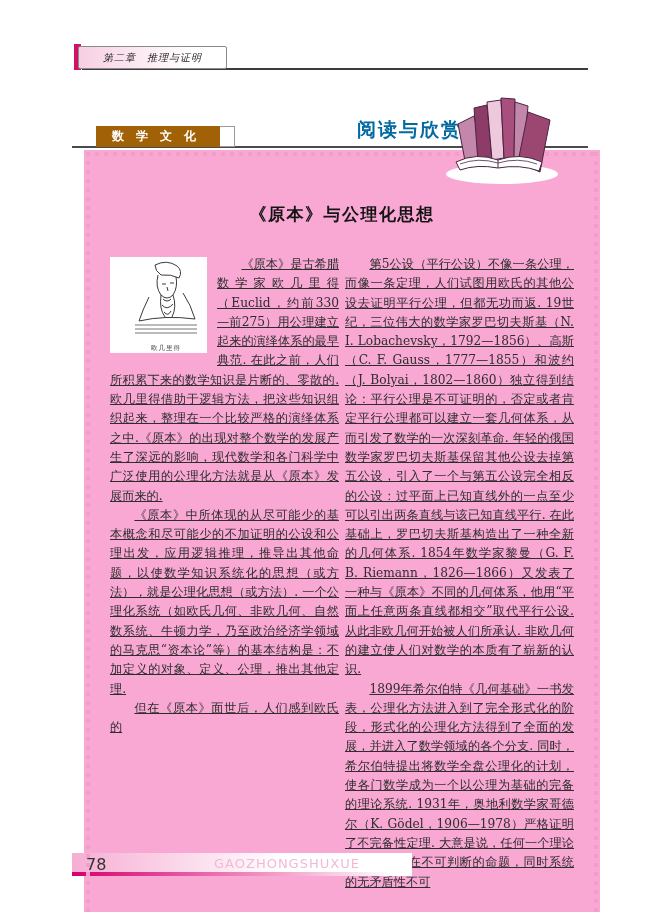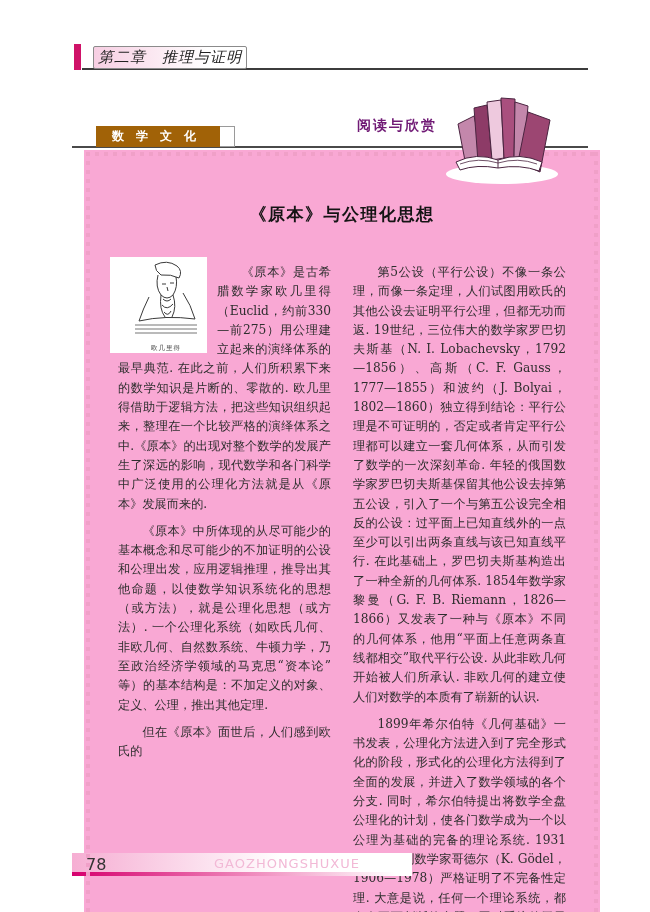--- a/index.html
+++ b/index.html
@@ -3,51 +3,51 @@
 <meta charset="utf-8">
 <style>
   html,body{margin:0;padding:0;background:#ffffff;}
   .page{position:relative;width:650px;height:912px;background:#fff;overflow:hidden;
         font-family:"DejaVu Serif","Liberation Serif",serif;}
 
   
   .chapter-header{position:absolute;left:74px;top:44px;width:514px;height:26px;}
   .chapter-bar{position:absolute;left:0;top:0;width:7px;height:26px;background:#cf1268;}
   .chapter-rule{position:absolute;left:8px;top:24px;width:506px;height:2px;background:#3c3c3c;}
-  .chapter-box{position:absolute;left:19px;top:2px;height:21px;line-height:21px;padding:0 4px;
+  .chapter-box{position:absolute;left:4px;top:2px;height:21px;line-height:21px;padding:0 24px;
         background:linear-gradient(to right,#f7cfe3,#ffffff 75%);
         border:1px solid #8b8b8b;border-radius:2px;
-        font-style:italic;font-size:15px;letter-spacing:1px;color:#222;}
+        font-style:italic;font-size:10px;letter-spacing:1px;color:#222;}
 
   
   .band-rule{position:absolute;left:72px;top:146px;width:516px;height:2px;background:#4a4a4a;}
   .badge{position:absolute;left:96px;top:126px;width:108px;height:21px;line-height:21px;
         background:#a16207;color:#fff;font-size:12px;font-weight:bold;
         letter-spacing:12px;padding-left:16px;z-index:4;}
   .badge-tail{position:absolute;left:220px;top:126px;width:14px;height:19px;background:#fff;
         border:1px solid #9a9a9a;border-left:none;z-index:4;}
-  .section-label{position:absolute;left:357px;top:117px;font-size:14px;font-weight:bold;
-        color:#701a75;letter-spacing:2px;z-index:4;
+  .section-label{position:absolute;left:357px;top:117px;font-size:19px;font-weight:bold;
+        color:#0369a1;letter-spacing:2px;z-index:4;
         font-family:Liberation Serif, serif;}
   .books{position:absolute;left:444px;top:90px;z-index:5;}
 
   
   .panel{position:absolute;left:84px;top:150px;width:516px;height:872px;background:#f9a8d4;}
   .dots{position:absolute;z-index:2;}
   .dots.h{height:4px;left:2px;right:2px;
         background-image:repeating-linear-gradient(90deg,#f0a0c8 0 4px,rgba(0,0,0,0) 4px 9px);}
   .dots.v{width:4px;top:2px;bottom:2px;
         background-image:repeating-linear-gradient(180deg,#f0a0c8 0 4px,rgba(0,0,0,0) 4px 9px);}
   .dots.t{top:2px;} .dots.b{bottom:2px;} .dots.l{left:2px;} .dots.r{right:2px;}
 
   .article-title{margin:53px 0 29px 0;text-align:center;font-size:17px;font-weight:bold;
         letter-spacing:1.5px;color:#141414;}
   .cols{display:flex;gap:6px;padding:0 26px;}
   .col{width:229px;font-size:12.2px;line-height:19.3px;text-align:justify;color:#2e2e2e;}
-  .col p{margin:8px;text-indent:2em;}
+  .col p{margin:0;text-indent:2em;text-decoration:underline;}
 
   .portrait{float:left;width:82px;margin:2px 10px 6px 0;background:#fff;text-align:center;padding-left:15px;}
   .portrait svg{display:block;}
   .portrait figcaption{font-size:6.5px;color:#444;line-height:10px;letter-spacing:1px;}
 
   
   .footer-strip{position:absolute;left:72px;top:853px;width:340px;height:19px;
         background:linear-gradient(to right,#f6aed3,#ffffff 62%);}
   .page-num{position:absolute;left:14px;top:2px;font-size:16px;color:#333;
         font-family:"DejaVu Sans","Liberation Sans",sans-serif;}

